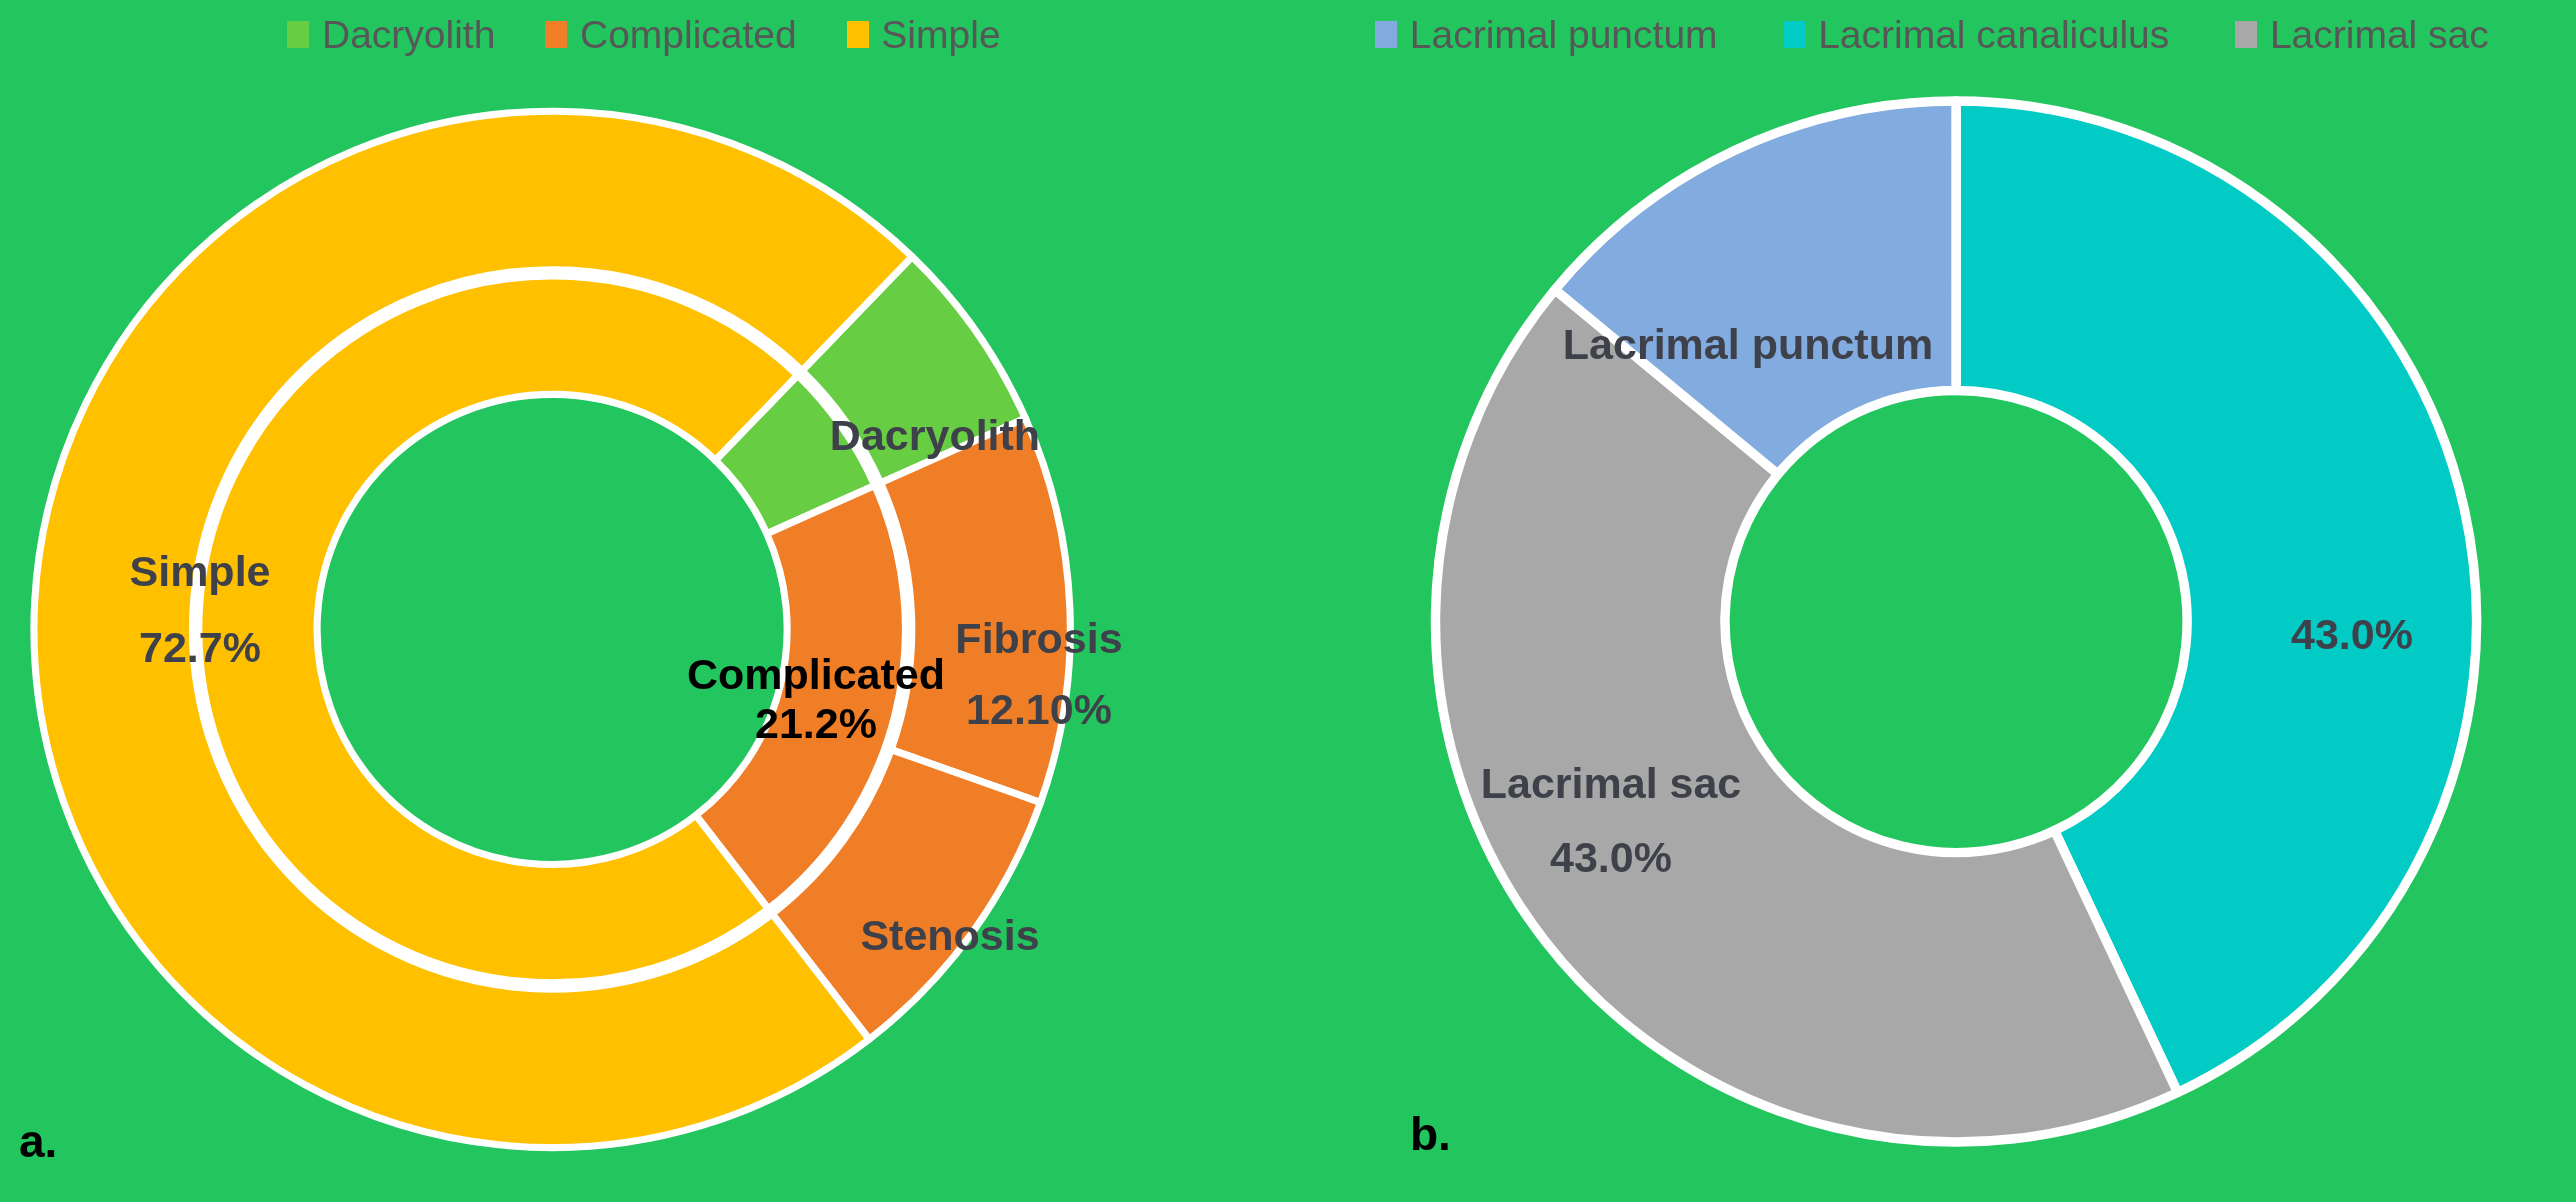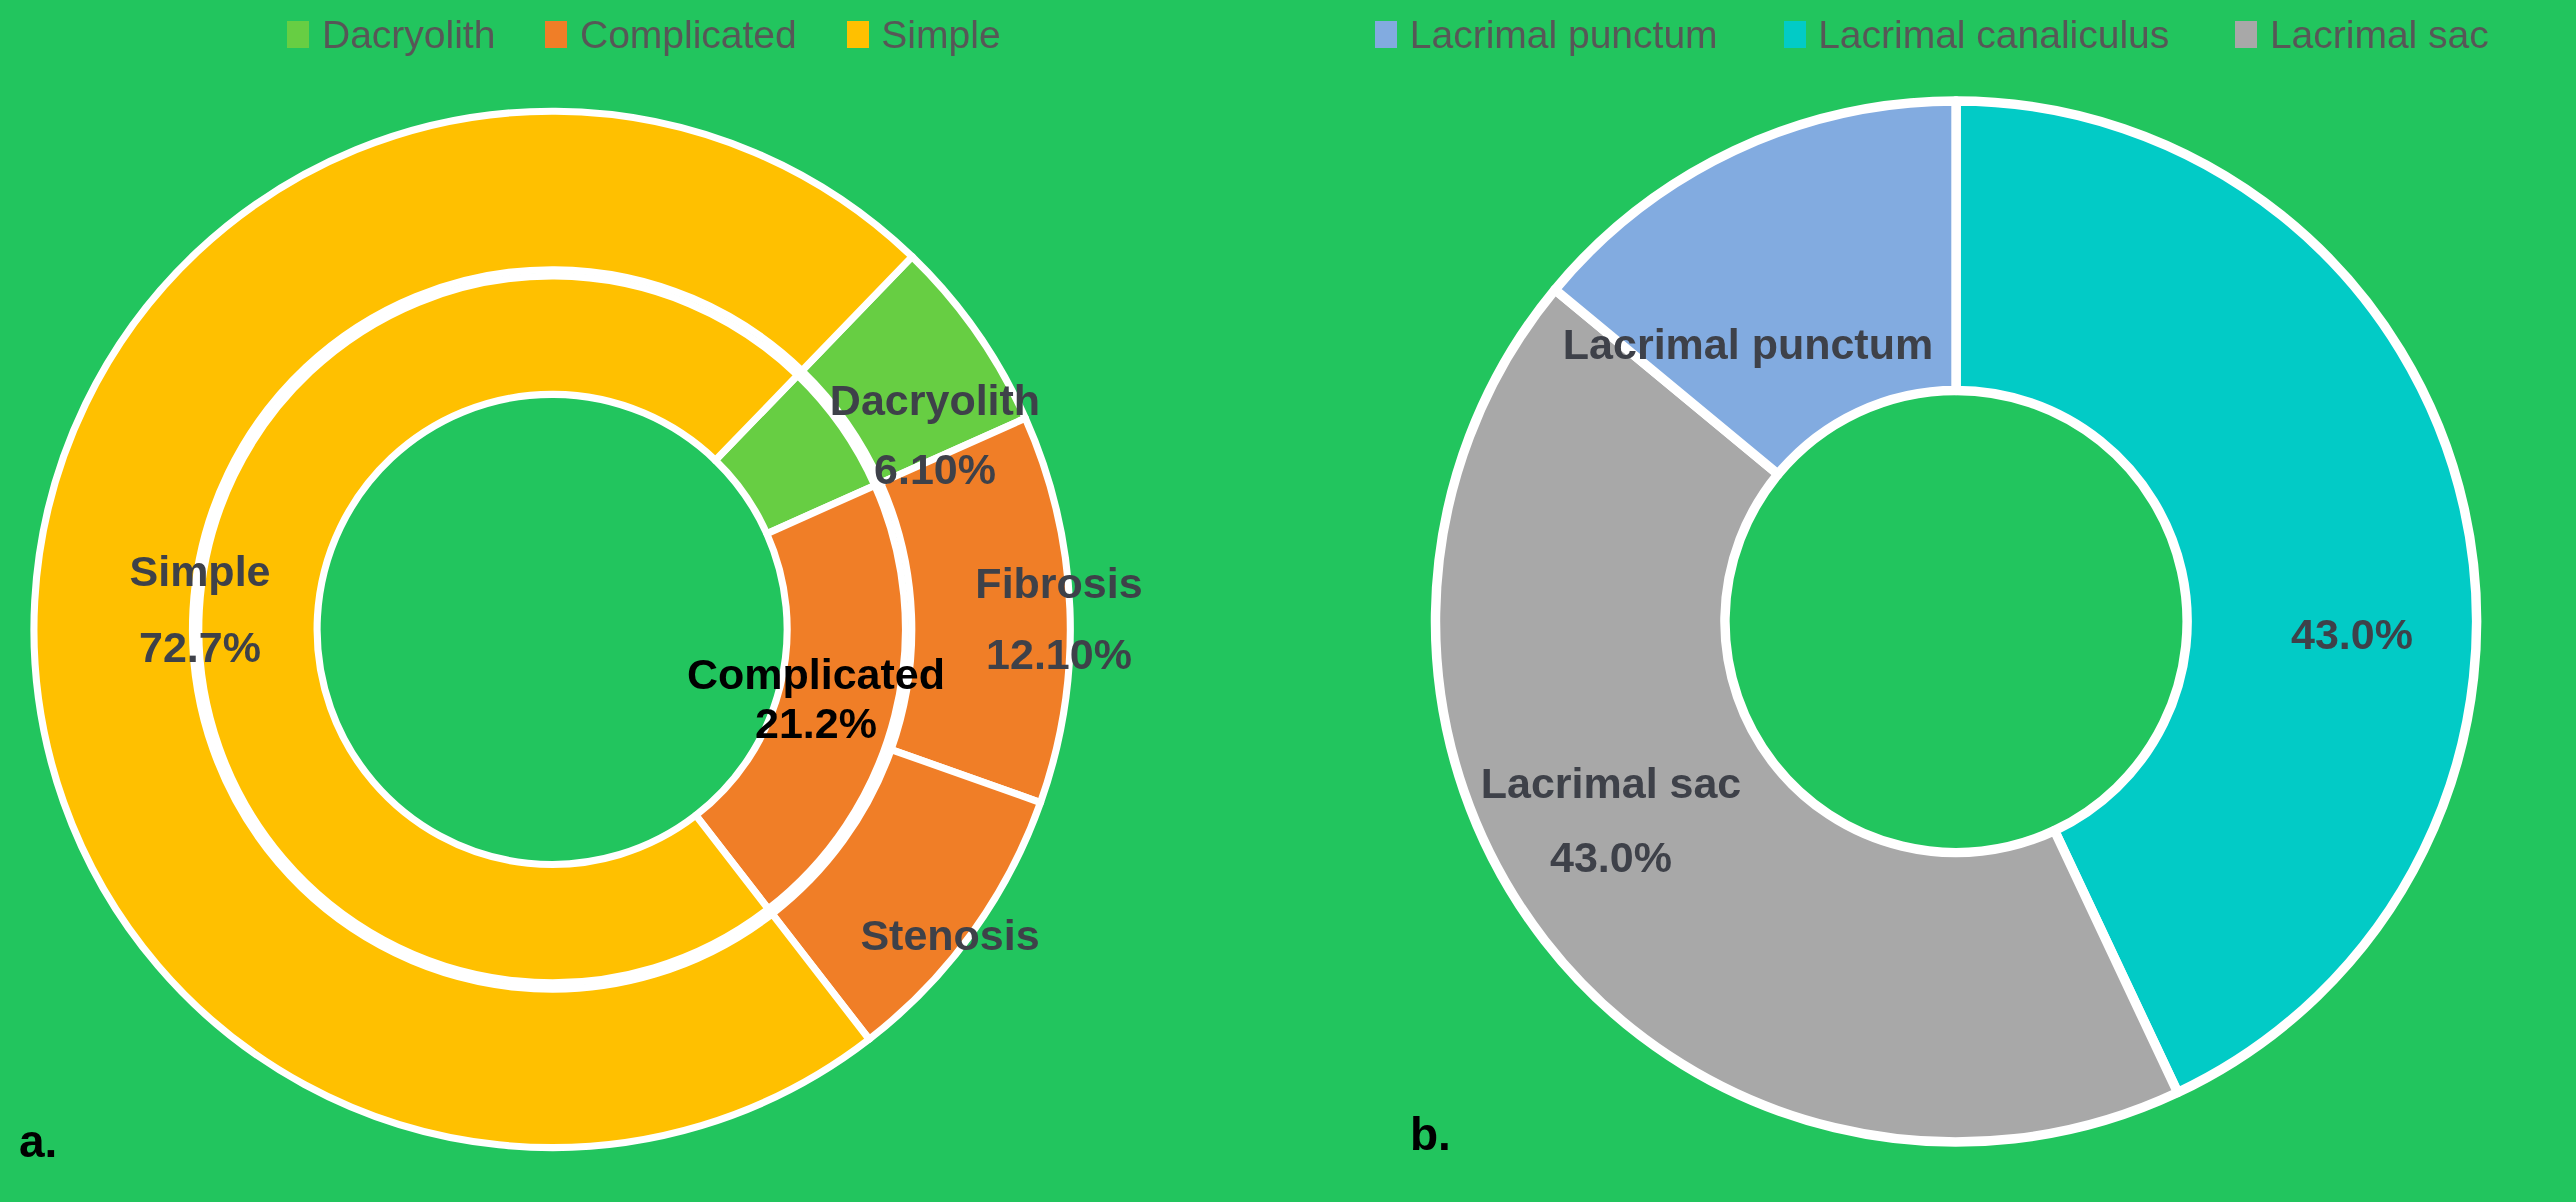--- a/index.html
+++ b/index.html
@@ -73,23 +73,22 @@
   <div class="panel-label" id="panel-a">a.</div>
   <div class="panel-label" id="panel-b">b.</div>
 
   <div id="labels-layer">
       <div class="data-label" style="left: 200px; top: 609px; line-height: 76px; color: rgb(62, 65, 73);">
         <div>Simple</div>
         <div>72.7%</div>
       </div>
       <div class="data-label" style="left: 935px; top: 435px; line-height: 69px; color: rgb(62, 65, 73);">
         <div>Dacryolith</div>
-        <div>6.10%</div>
       </div>
-      <div class="data-label" style="left: 1039px; top: 619px; line-height: 71px; color: rgb(62, 65, 73); margin-left: 20px;">
+      <div class="data-label" style="left: 1039px; top: 674px; line-height: 71px; color: rgb(62, 65, 73);">
         <div>Fibrosis</div>
         <div>12.10%</div>
       </div>
       <div class="data-label" style="left: 816px; top: 699px; line-height: 49px; color: rgb(0, 0, 0);">
         <div>Complicated</div>
         <div>21.2%</div>
       </div>
       <div class="data-label" style="left: 950px; top: 935px; line-height: 73px; color: rgb(62, 65, 73); text-align: center;">
         <div>Stenosis</div>
       </div>

